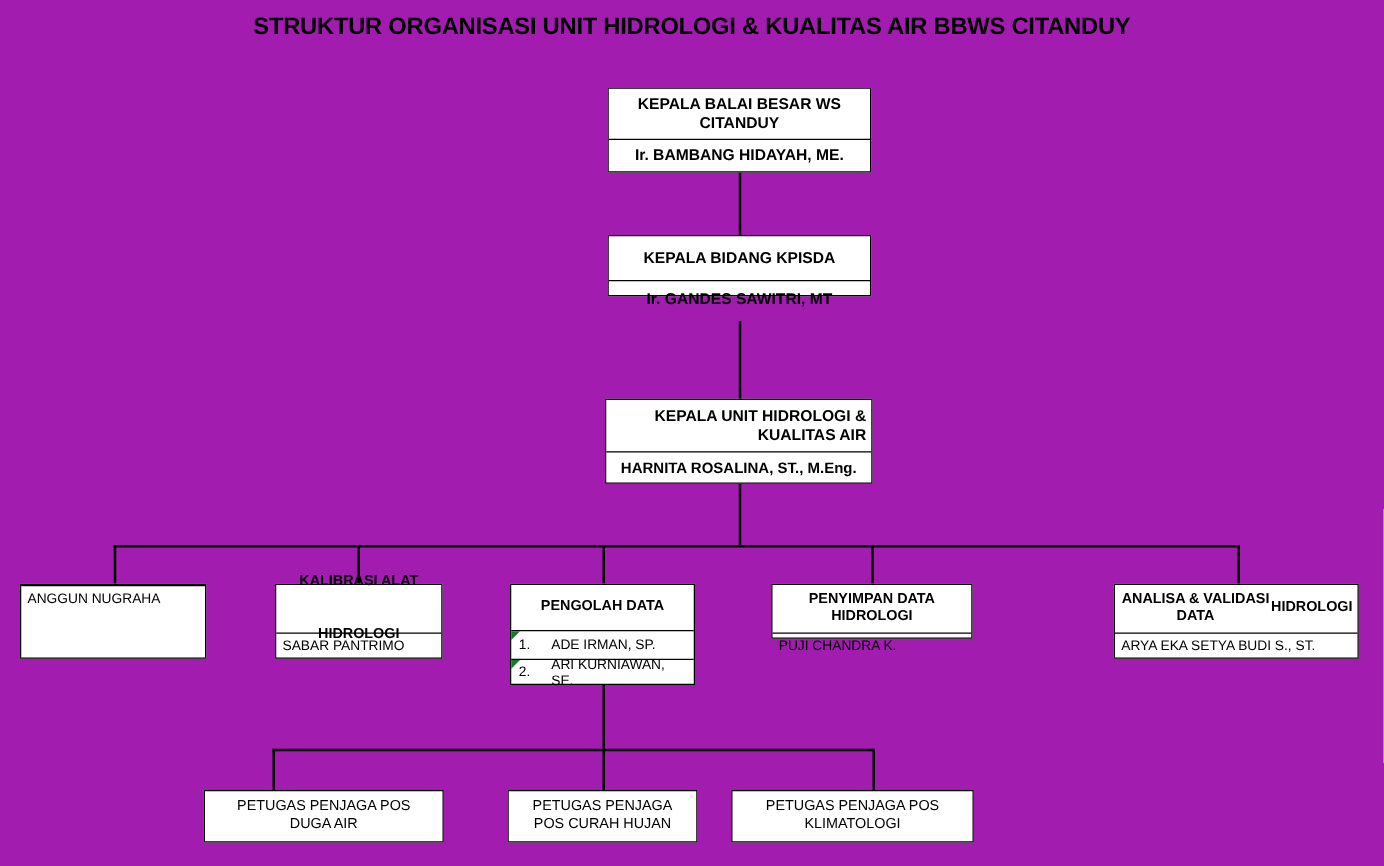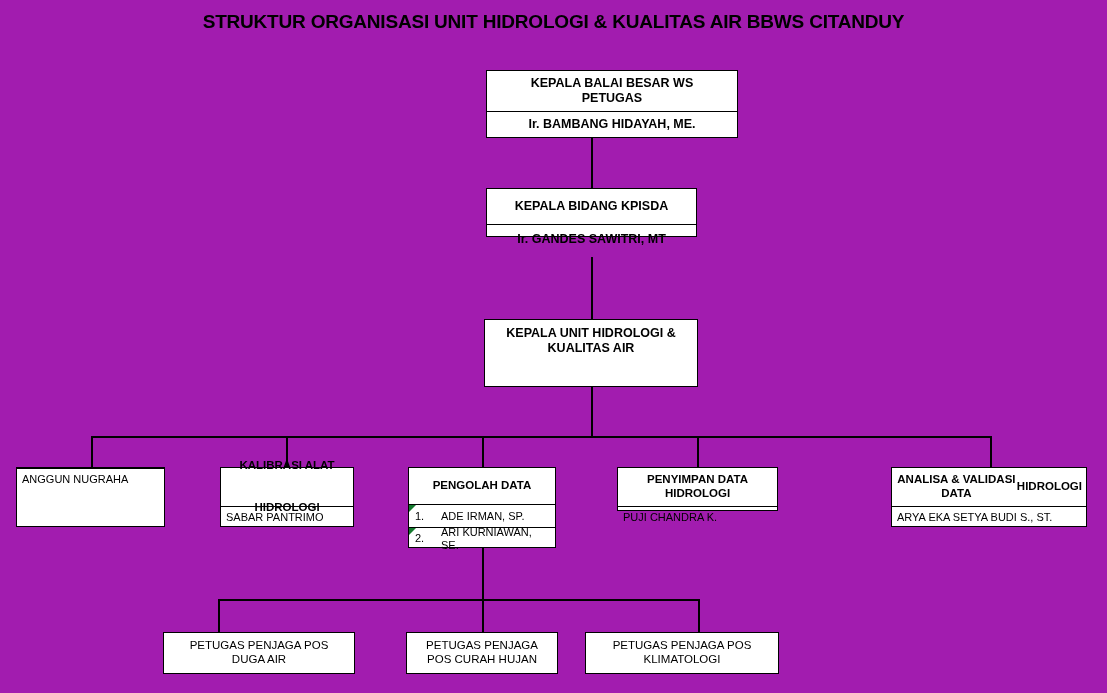--- a/index.html
+++ b/index.html
@@ -127,38 +127,39 @@
   <div class="line-v" style="left:482px; top:436px; height:31px;"></div>
   <div class="line-v" style="left:697px; top:436px; height:31px;"></div>
   <div class="line-v" style="left:990px; top:436px; height:31px;"></div>
 
   <div class="line-v" style="left:482px; top:548px; height:51px;"></div>
   <div class="line-h" style="left:218px; top:599px; width:481px;"></div>
   <div class="line-v" style="left:218px; top:599px; height:33px;"></div>
   <div class="line-v" style="left:482px; top:599px; height:33px;"></div>
   <div class="line-v" style="left:698px; top:599px; height:33px;"></div>
 
-  <div class="node" style="left:486px; top:70px; width:252px; height:68px;">
+  <div class="node" style="left:486px; top:70px; width:211px; height:68px;">
     <div class="seg title-seg" style="height:40px; flex-direction:column; font-size:12.5px;">
       <span>KEPALA BALAI BESAR WS</span>
-      <span>PETUGAS</span>
+      <span>CITANDUY</span>
     </div>
     <div class="seg name-seg divider-top" style="height:26px; font-size:12.5px;">Ir. BAMBANG HIDAYAH, ME.</div>
   </div>
 
   <div class="node" style="left:486px; top:188px; width:211px; height:49px;">
     <div class="seg title-seg" style="height:35px; font-size:12.5px;">KEPALA BIDANG KPISDA</div>
     <div class="seg name-seg divider-top" style="height:30px; font-size:12.5px;">Ir. GANDES SAWITRI, MT</div>
   </div>
 
   <div class="node" style="left:484px; top:319px; width:214px; height:68px;">
-    <div class="seg title-seg" style="height:41px; flex-direction:column; font-size:12.5px;">
+    <div class="seg title-seg" style="height:41px; flex-direction:column; font-size:12.5px;align-items:flex-end;">
       <span>KEPALA UNIT HIDROLOGI &amp;</span>
       <span>KUALITAS AIR</span>
     </div>
+    <div class="seg name-seg divider-top" style="height:25px; font-size:12px;">HARNITA ROSALINA, ST., M.Eng.</div>
   </div>
 
   <div class="node leaf" style="left:16px; top:467px; width:149px; height:60px;">
     <div class="seg name-seg divider-top" style="height:22px; font-size:11px;">ANGGUN NUGRAHA</div>
   </div>
 
   <div class="node leaf" style="left:220px; top:467px; width:134px; height:60px;">
     <div class="seg title-seg" style="height:38px; flex-direction:column; font-size:11.5px;gap:28px;">
       <span>KALIBRASI ALAT</span>
       <span>HIDROLOGI</span>

